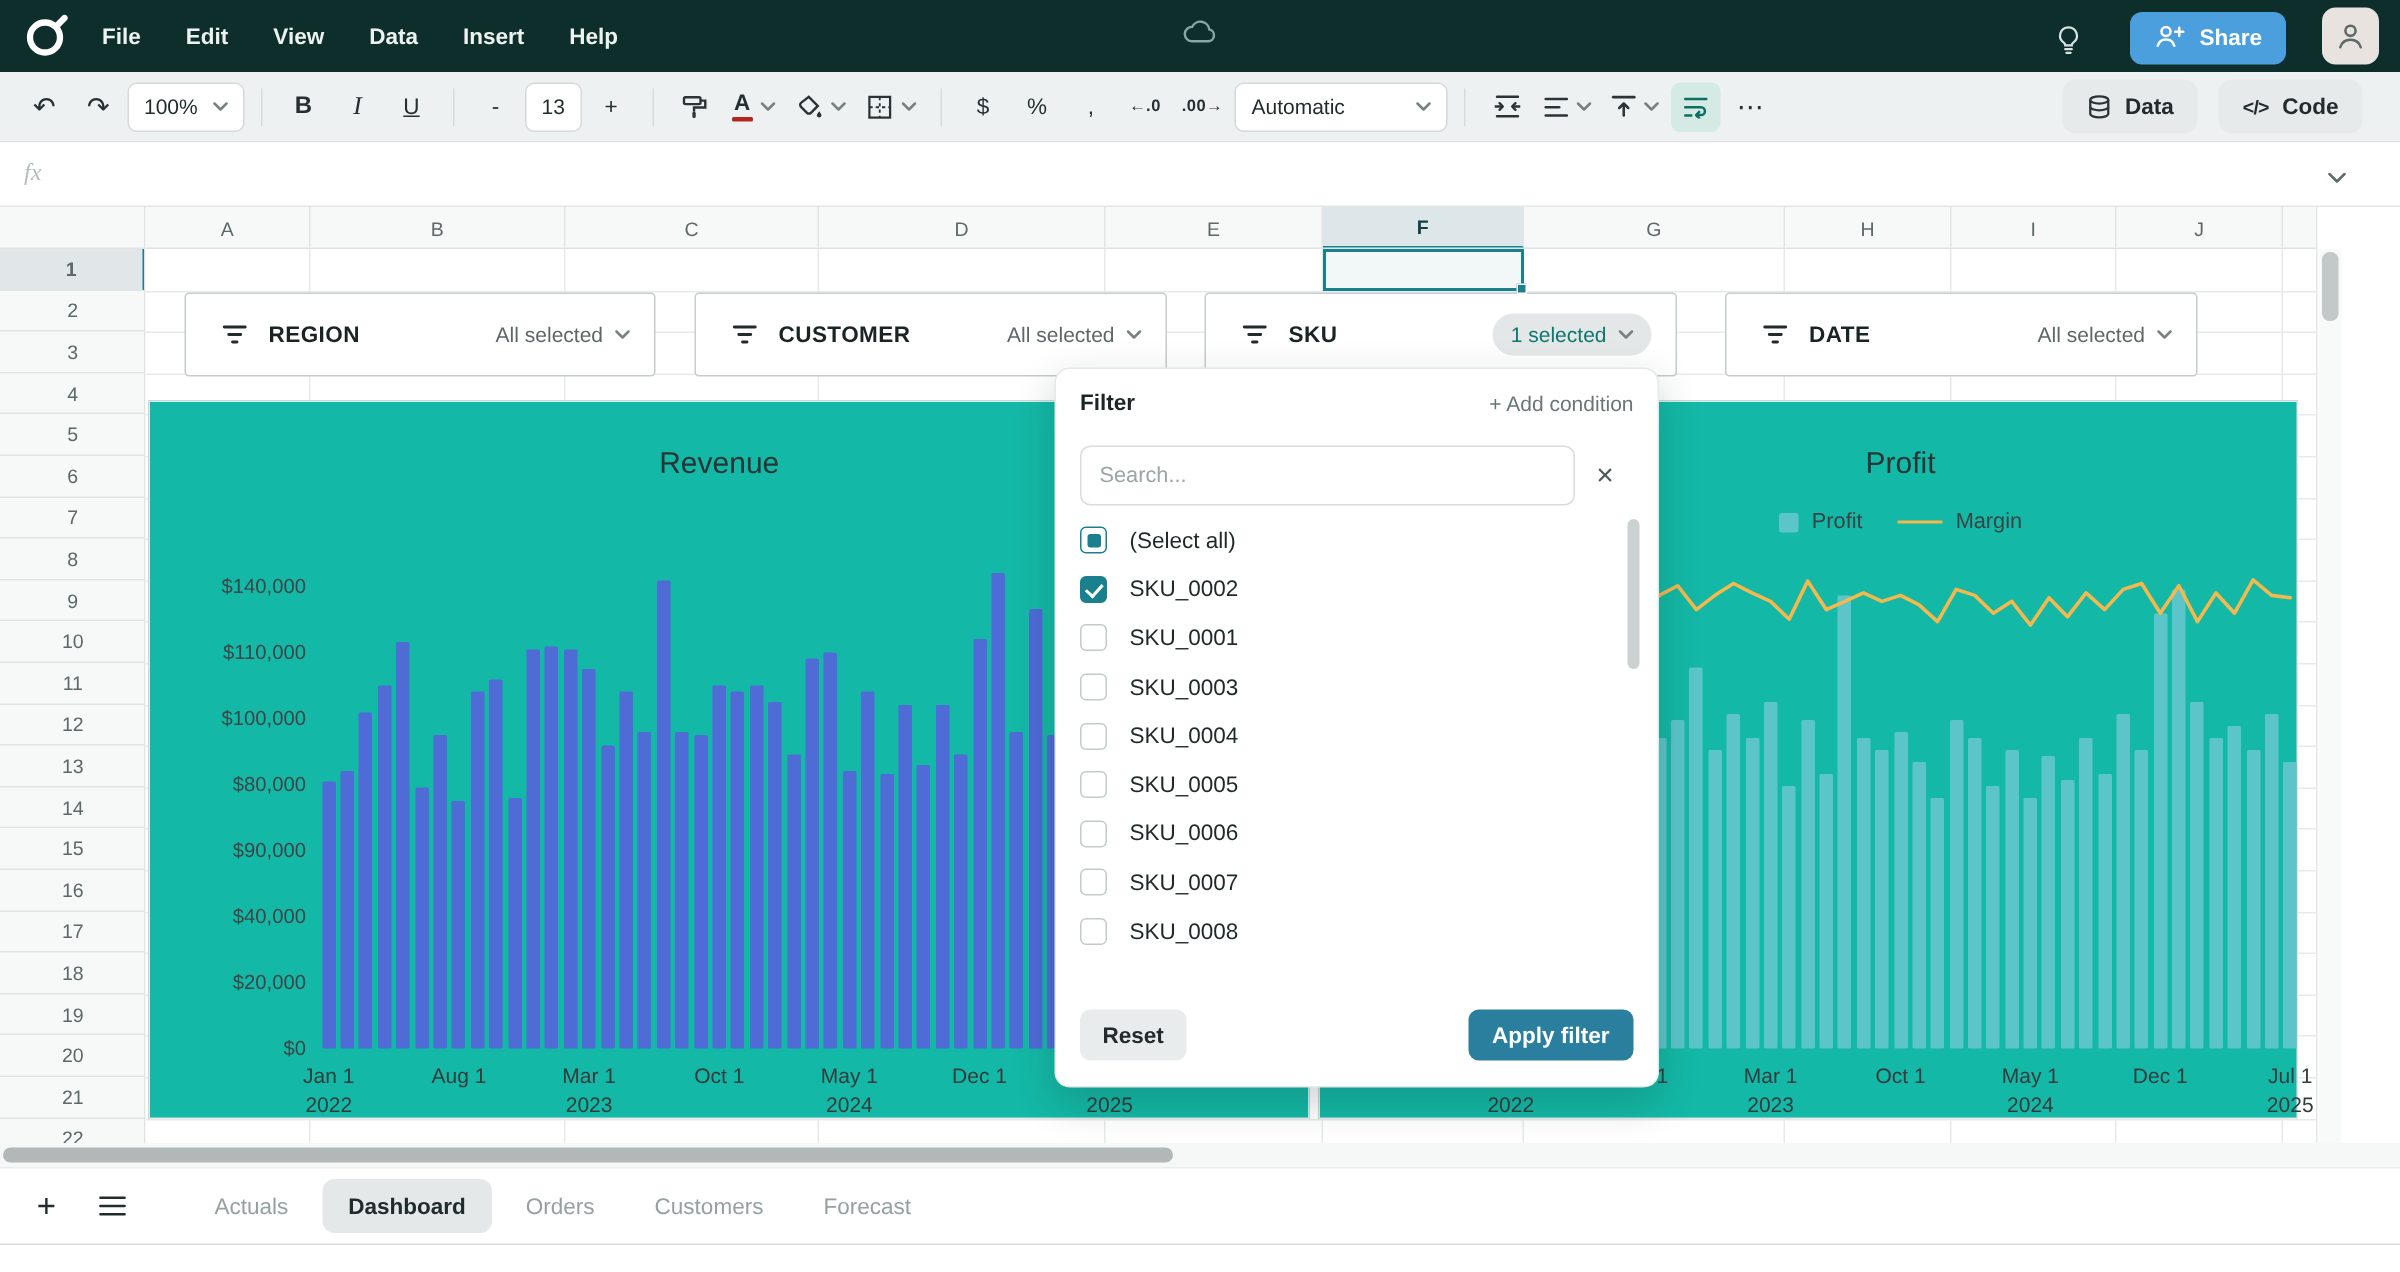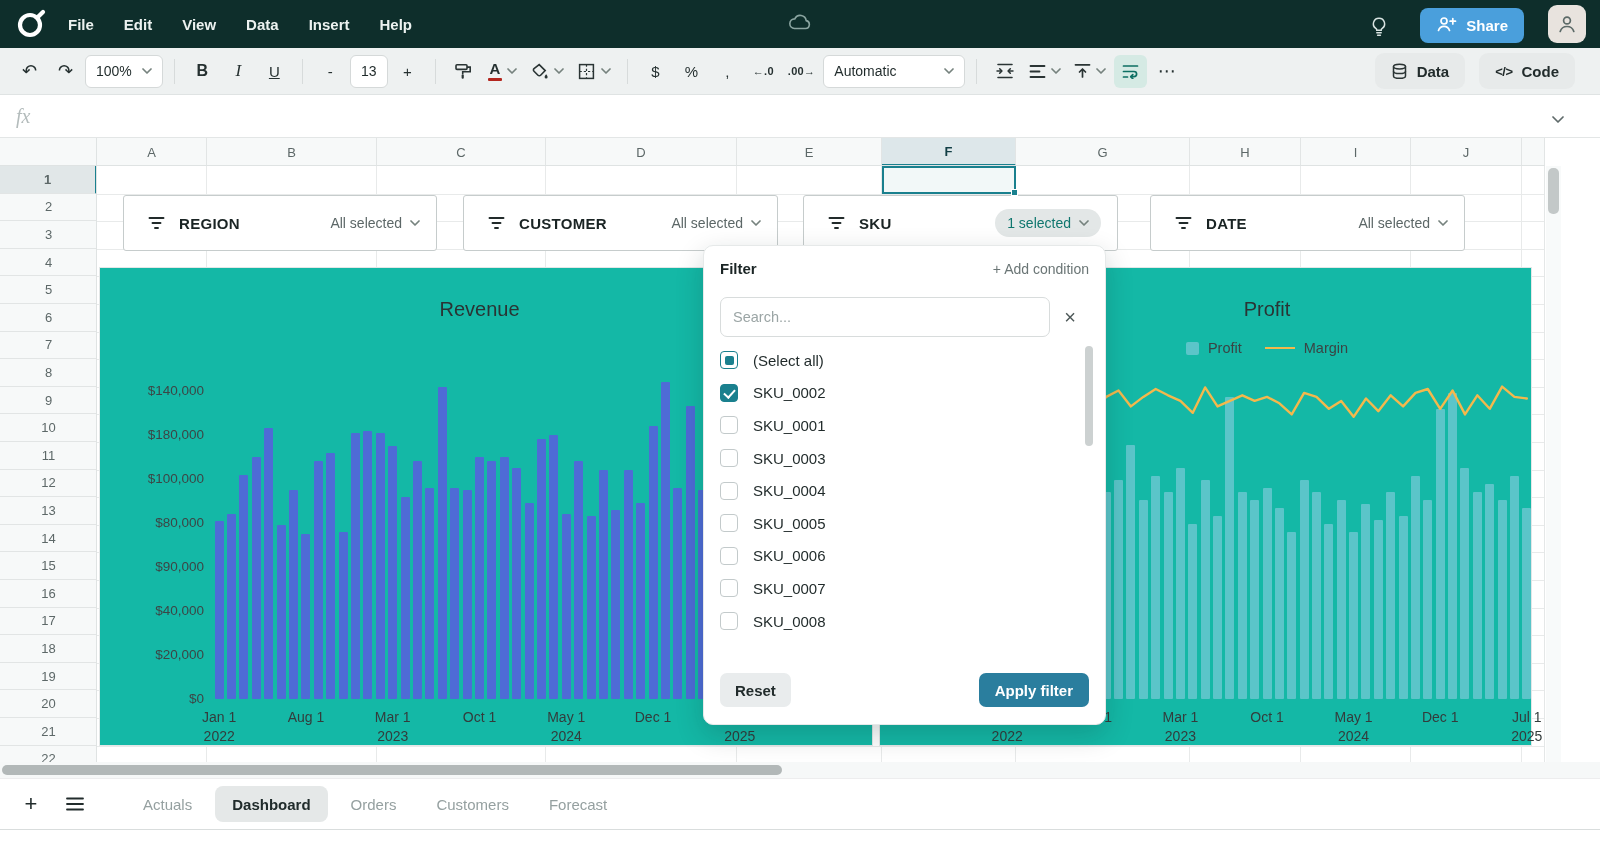--- a/index.html
+++ b/index.html
@@ -35,21 +35,21 @@
   .tdiv{width:1px;height:25px;background:#d7dbdb;margin:0 8px;flex:none}
   .atxt{display:flex;flex-direction:column;align-items:center;font-size:15px;font-weight:700;line-height:1.05}
   .cbar{width:14px;height:3px;border-radius:1px;margin-top:1px}
   .toolbar-right{margin-left:auto;display:flex;gap:14px;margin-right:12px}
   .pill{display:flex;align-items:center;gap:9px;height:36px;padding:0 16px;border-radius:9px;background:#e7eaea;color:#222c2c;font-size:15px;font-weight:600}
   .codeicon{font-weight:700;font-size:13px;letter-spacing:-.5px}
 
   
   #formulabar{position:absolute;left:0;top:95px;width:1600px;height:43px;background:#fff;border-bottom:1px solid #e3e6e6;display:flex;align-items:center;z-index:40}
   .cellref{width:138px;height:100%;display:flex;align-items:center;padding-left:10px;font-size:14px;font-weight:600;color:#1c2626;border-right:1px solid #e7eaea}
-  .fx{font-family:"Liberation Serif",serif;font-style:italic;color:#b4bcbc;font-size:20px;margin-left:16px}
+  .fx{font-family:"Liberation Serif",serif;font-style:italic;color:#b4bcbc;font-size:16px;margin-left:16px}
   .fml-input{flex:1;height:100%}
   .fml-chev{position:absolute;right:36px;top:14px}
 
   
   #corner{position:absolute;left:0;top:138px;width:97px;height:28px;background:#f7f9f9;border-bottom:1px solid #dfe3e3;border-right:1px solid #dfe3e3}
   #colheads{position:absolute;left:97px;top:138px;width:1448px;height:28px;background:#f7f9f9;border-bottom:1px solid #dfe3e3;overflow:hidden}
   .colhead{position:absolute;top:0;height:28px;display:flex;align-items:center;justify-content:center;font-size:13px;color:#5d6868;border-right:1px solid #e2e5e5}
   .colhead.sel{background:#dde7ea;border-bottom:2px solid #1a808e;color:#123f46;font-weight:700}
   #rowheads{position:absolute;left:0;top:166px;width:97px;height:596px;background:#f7f9f9;border-right:1px solid #dfe3e3;overflow:hidden}
   .rowhead{position:absolute;left:0;width:97px;display:flex;align-items:center;justify-content:center;font-size:13px;color:#5d6868;border-bottom:1px solid #e2e5e5}
@@ -416,21 +416,21 @@
     </div>
 
   <div class="chart-panel" id="chart-revenue">
     <div class="chart-title" style="left: 113px; width: 533px; top: 30px;">Revenue</div>
   <div class="ytick" style="left: 0px; width: 104px; top: 422px;">$0</div>
       <div class="ytick" style="left: 0px; width: 104px; top: 378px;">$20,000</div>
       <div class="ytick" style="left: 0px; width: 104px; top: 334px;">$40,000</div>
       <div class="ytick" style="left: 0px; width: 104px; top: 290px;">$90,000</div>
       <div class="ytick" style="left: 0px; width: 104px; top: 246px;">$80,000</div>
       <div class="ytick" style="left: 0px; width: 104px; top: 202px;">$100,000</div>
-      <div class="ytick" style="left: 0px; width: 104px; top: 158px;">$180,000</div>
+      <div class="ytick" style="left: 0px; width: 104px; top: 158px;">$110,000</div>
       <div class="ytick" style="left: 0px; width: 104px; top: 114px;">$140,000</div>
       <div class="bar" style="left: 114.698px; top: 252.8px; width: 9px; height: 178.2px; background: rgb(78, 107, 214);"></div>
       <div class="bar" style="left: 127.093px; top: 246.2px; width: 9px; height: 184.8px; background: rgb(78, 107, 214);"></div>
       <div class="bar" style="left: 139.488px; top: 206.6px; width: 9px; height: 224.4px; background: rgb(78, 107, 214);"></div>
       <div class="bar" style="left: 151.884px; top: 189px; width: 9px; height: 242px; background: rgb(78, 107, 214);"></div>
       <div class="bar" style="left: 164.279px; top: 160.4px; width: 9px; height: 270.6px; background: rgb(78, 107, 214);"></div>
       <div class="bar" style="left: 176.674px; top: 257.2px; width: 9px; height: 173.8px; background: rgb(78, 107, 214);"></div>
       <div class="bar" style="left: 189.07px; top: 222px; width: 9px; height: 209px; background: rgb(78, 107, 214);"></div>
       <div class="bar" style="left: 201.465px; top: 266px; width: 9px; height: 165px; background: rgb(78, 107, 214);"></div>
       <div class="bar" style="left: 213.86px; top: 193.4px; width: 9px; height: 237.6px; background: rgb(78, 107, 214);"></div>

